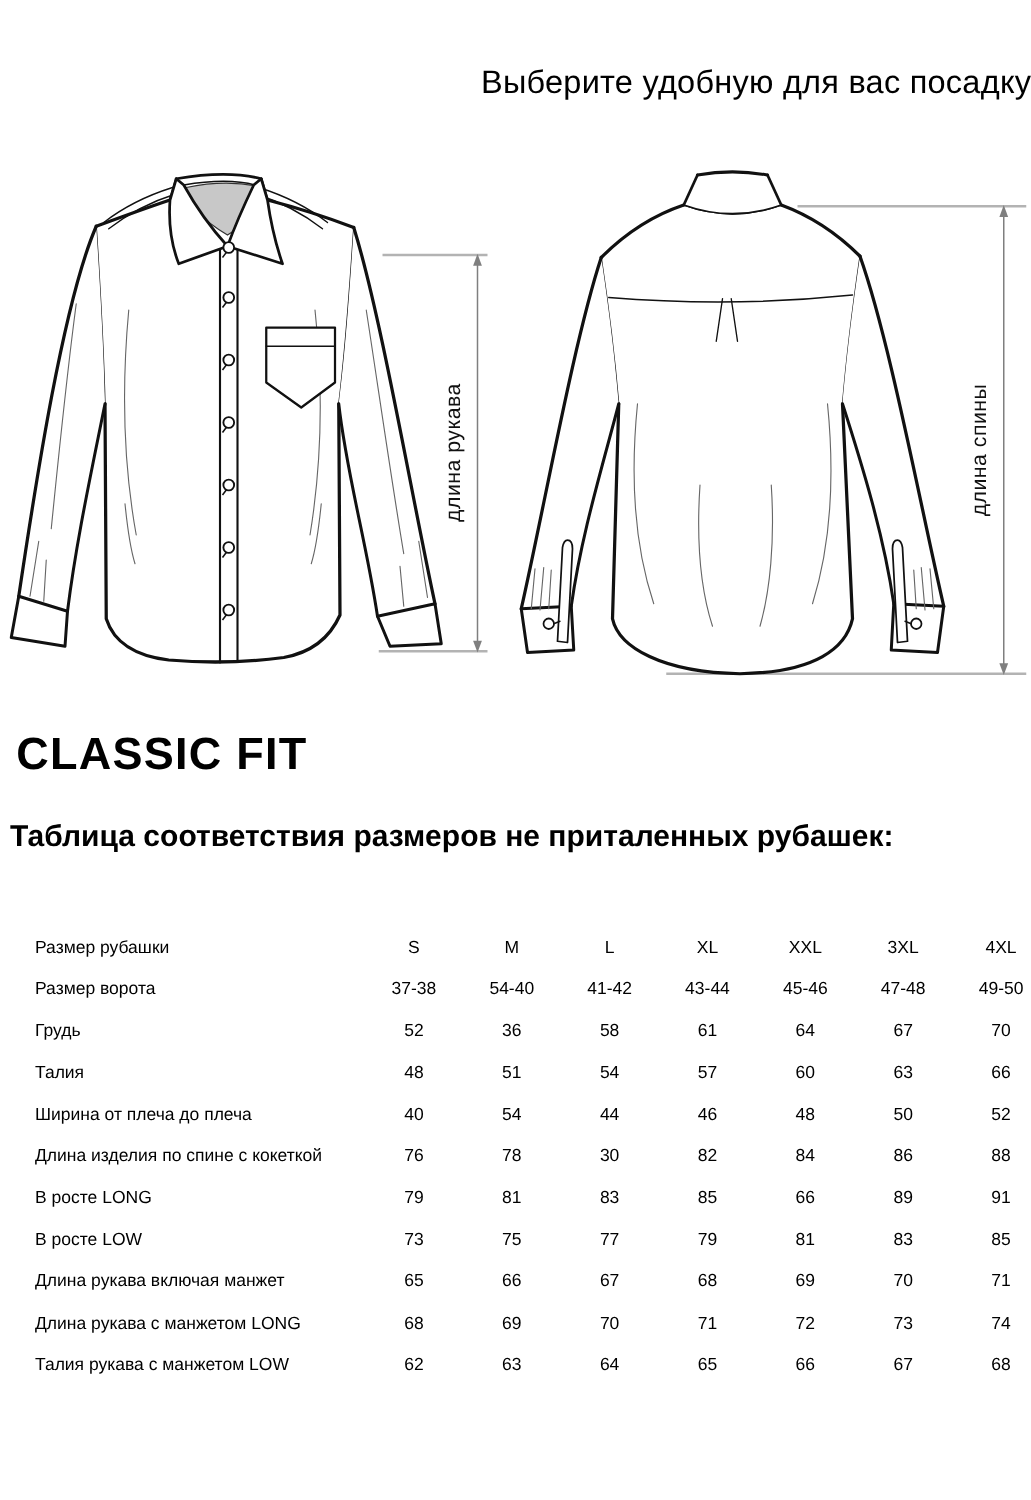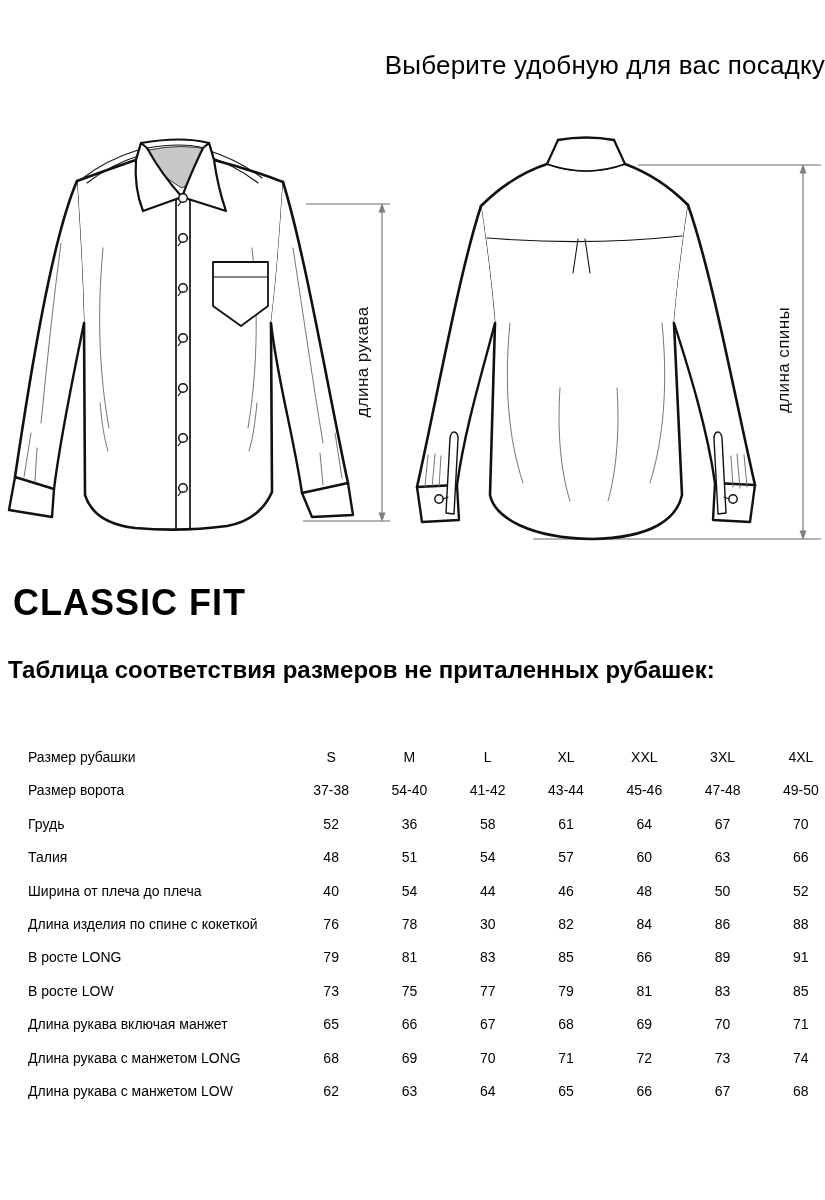--- a/index.html
+++ b/index.html
@@ -269,21 +269,21 @@
       <div class="val">70</div>
       <div class="val">71</div>
       <div class="lbl">Длина рукава с манжетом LONG</div>
       <div class="val">68</div>
       <div class="val">69</div>
       <div class="val">70</div>
       <div class="val">71</div>
       <div class="val">72</div>
       <div class="val">73</div>
       <div class="val">74</div>
-      <div class="lbl">Длина рукава с манжетом LOW</div>
+      <div class="lbl">Талия рукава с манжетом LOW</div>
       <div class="val">62</div>
       <div class="val">63</div>
       <div class="val">64</div>
       <div class="val">65</div>
       <div class="val">66</div>
       <div class="val">67</div>
       <div class="val">68</div>
     </div>
 
 </div>

